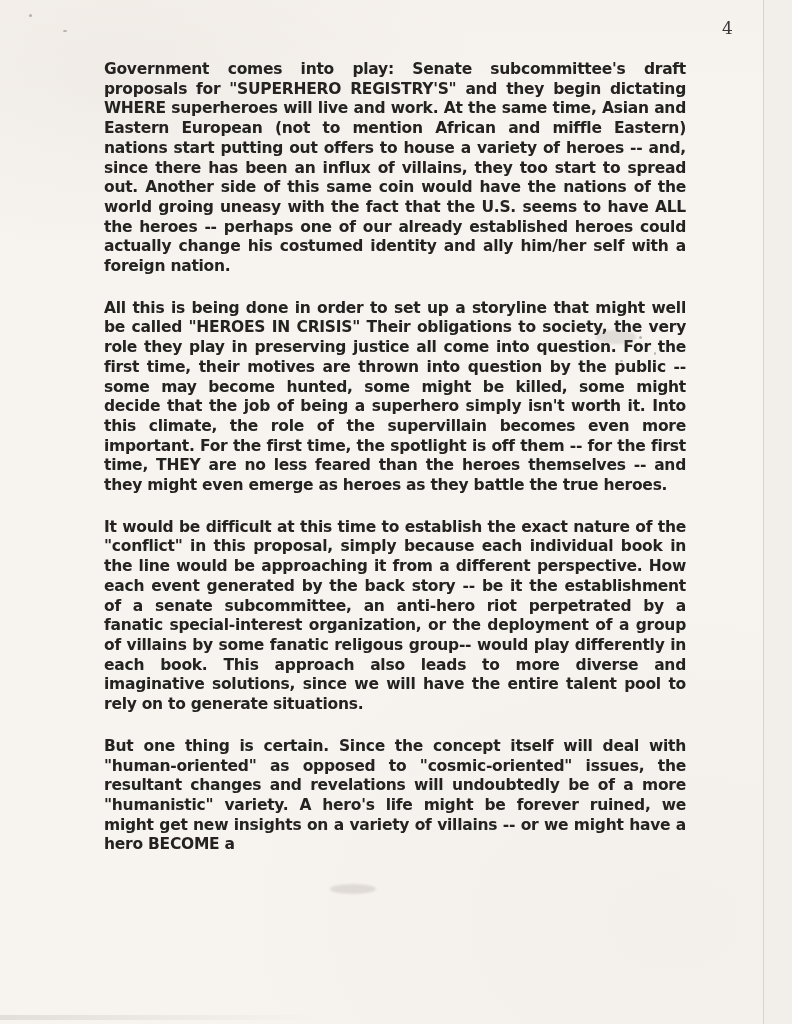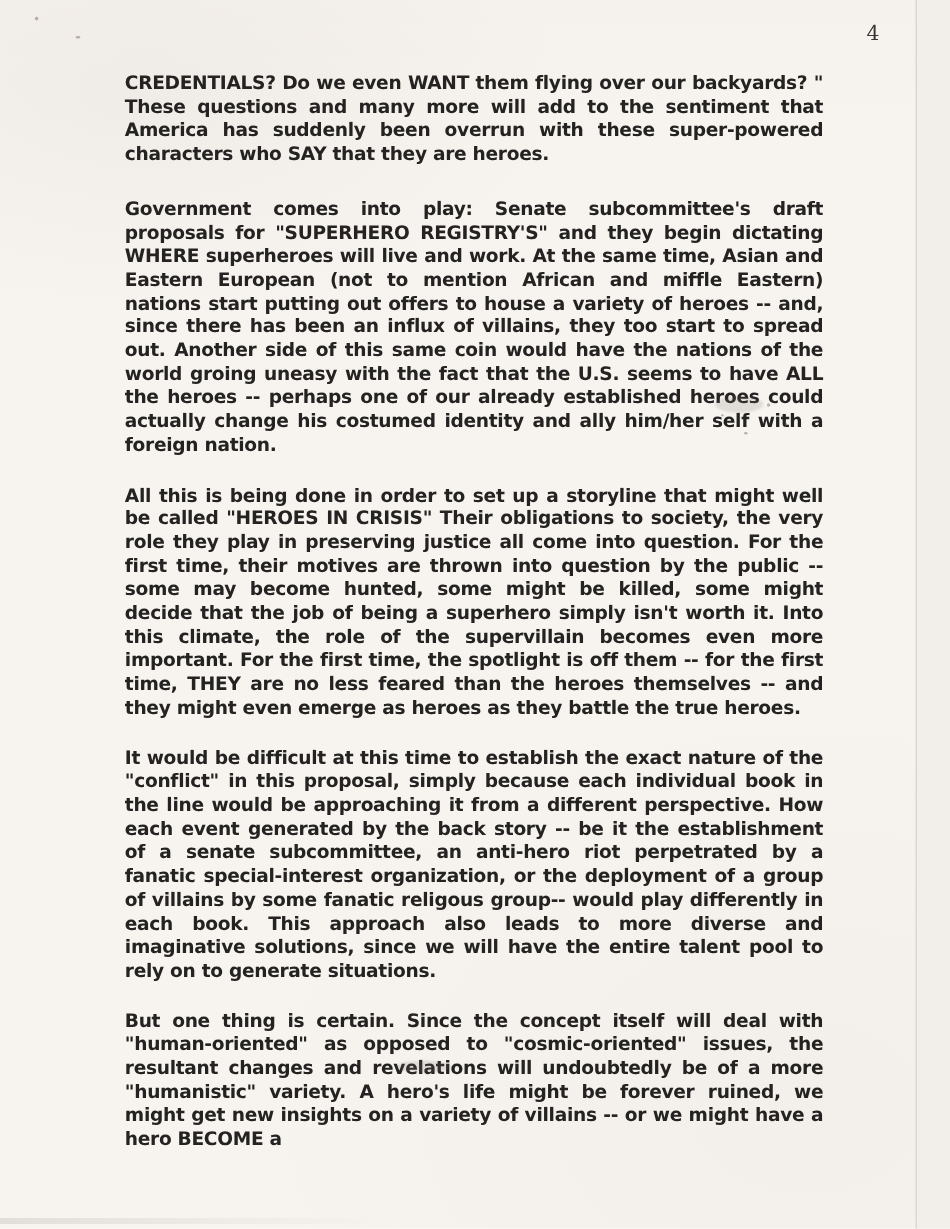--- a/index.html
+++ b/index.html
@@ -87,21 +87,20 @@
 </head>
 <body>
 
 <div class="scan-page">
 
   <div class="page-edge-strip"></div>
 
   <div class="page-number">4</div>
 
   <div class="text-block">
-    <p style="margin-bottom:26px;">CREDENTIALS? Do we even WANT them flying over our backyards? " These questions and many more will add to the sentiment that America has suddenly been overrun with these super-powered characters who SAY that they are heroes.</p>
     <p>Government comes into play: Senate subcommittee's draft proposals for "SUPERHERO REGISTRY'S" and they begin dictating WHERE superheroes will live and work. At the same time, Asian and Eastern European (not to mention African and miffle Eastern) nations start putting out offers to house a variety of heroes -- and, since there has been an influx of villains, they too start to spread out. Another side of this same coin would have the nations of the world groing uneasy with the fact that the U.S. seems to have ALL the heroes -- perhaps one of our already established heroes could actually change his costumed identity and ally him/her self with a foreign nation.</p>
     <p>All this is being done in order to set up a storyline that might well be called "HEROES IN CRISIS" Their obligations to society, the very role they play in preserving justice all come into question. For the first time, their motives are thrown into question by the public -- some may become hunted, some might be killed, some might decide that the job of being a superhero simply isn't worth it. Into this climate, the role of the supervillain becomes even more important. For the first time, the spotlight is off them -- for the first time, THEY are no less feared than the heroes themselves -- and they might even emerge as heroes as they battle the true heroes.</p>
     <p>It would be difficult at this time to establish the exact nature of the "conflict" in this proposal, simply because each individual book in the line would be approaching it from a different perspective. How each event generated by the back story -- be it the establishment of a senate subcommittee, an anti-hero riot perpetrated by a fanatic special-interest organization, or the deployment of a group of villains by some fanatic religous group-- would play differently in each book. This approach also leads to more diverse and imaginative solutions, since we will have the entire talent pool to rely on to generate situations.</p>
     <p>But one thing is certain. Since the concept itself will deal with "human-oriented" as opposed to "cosmic-oriented" issues, the resultant changes and revelations will undoubtedly be of a more "humanistic" variety.  A hero's life might be forever ruined, we might get new insights on a variety of villains -- or we might have a hero BECOME a</p>
   </div>
 
   <div class="speckle" style="left:29px; top:14px; width:3px; height:3px;"></div>
   <div class="speckle" style="left:63px; top:30px; width:4px; height:2px;"></div>
   <div class="speckle" style="left:639px; top:336px; width:3px; height:3px;"></div>
   <div class="speckle" style="left:654px; top:352px; width:2px; height:3px;"></div>

